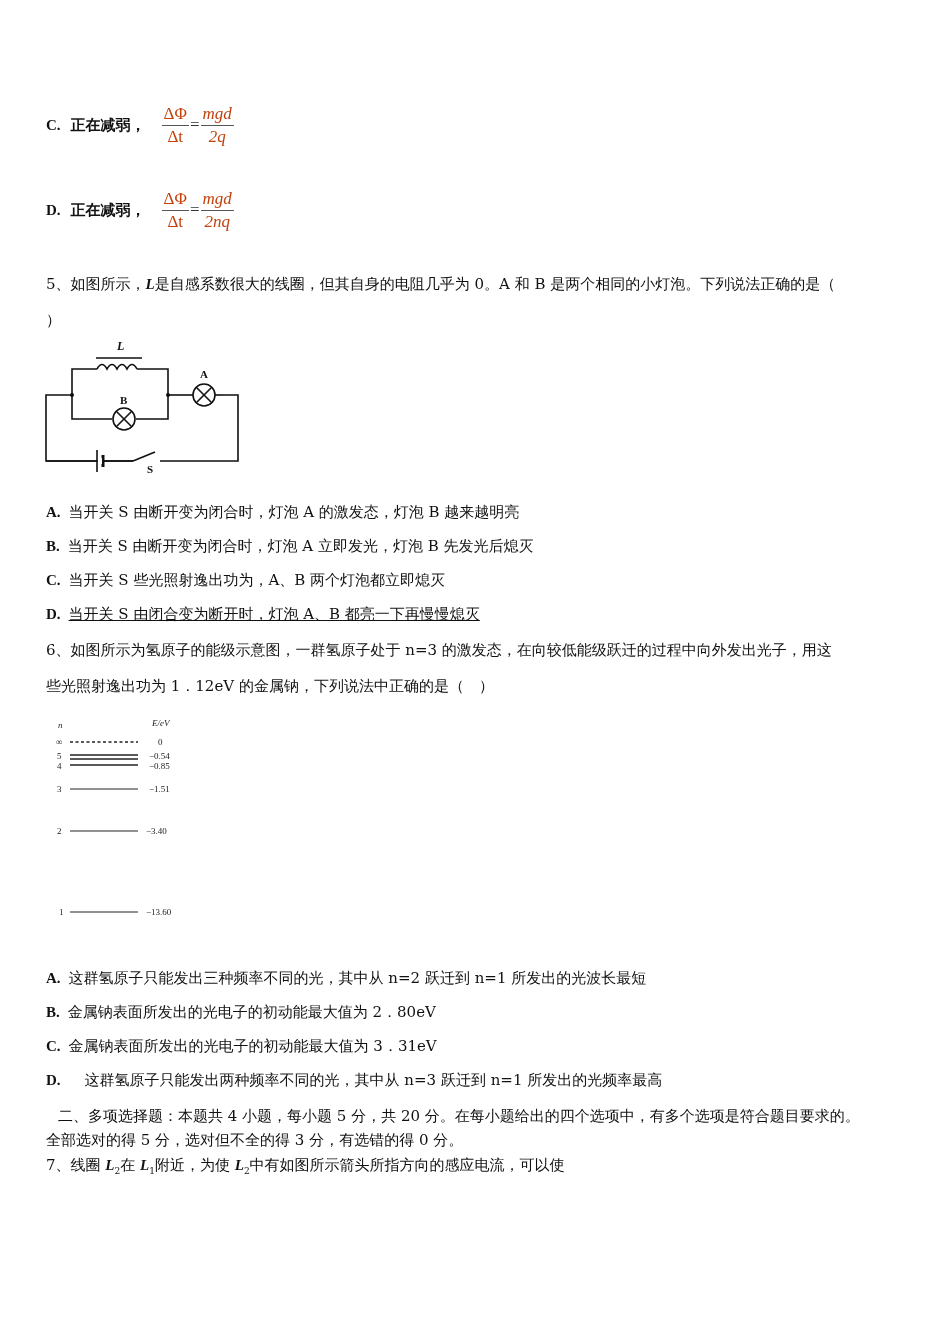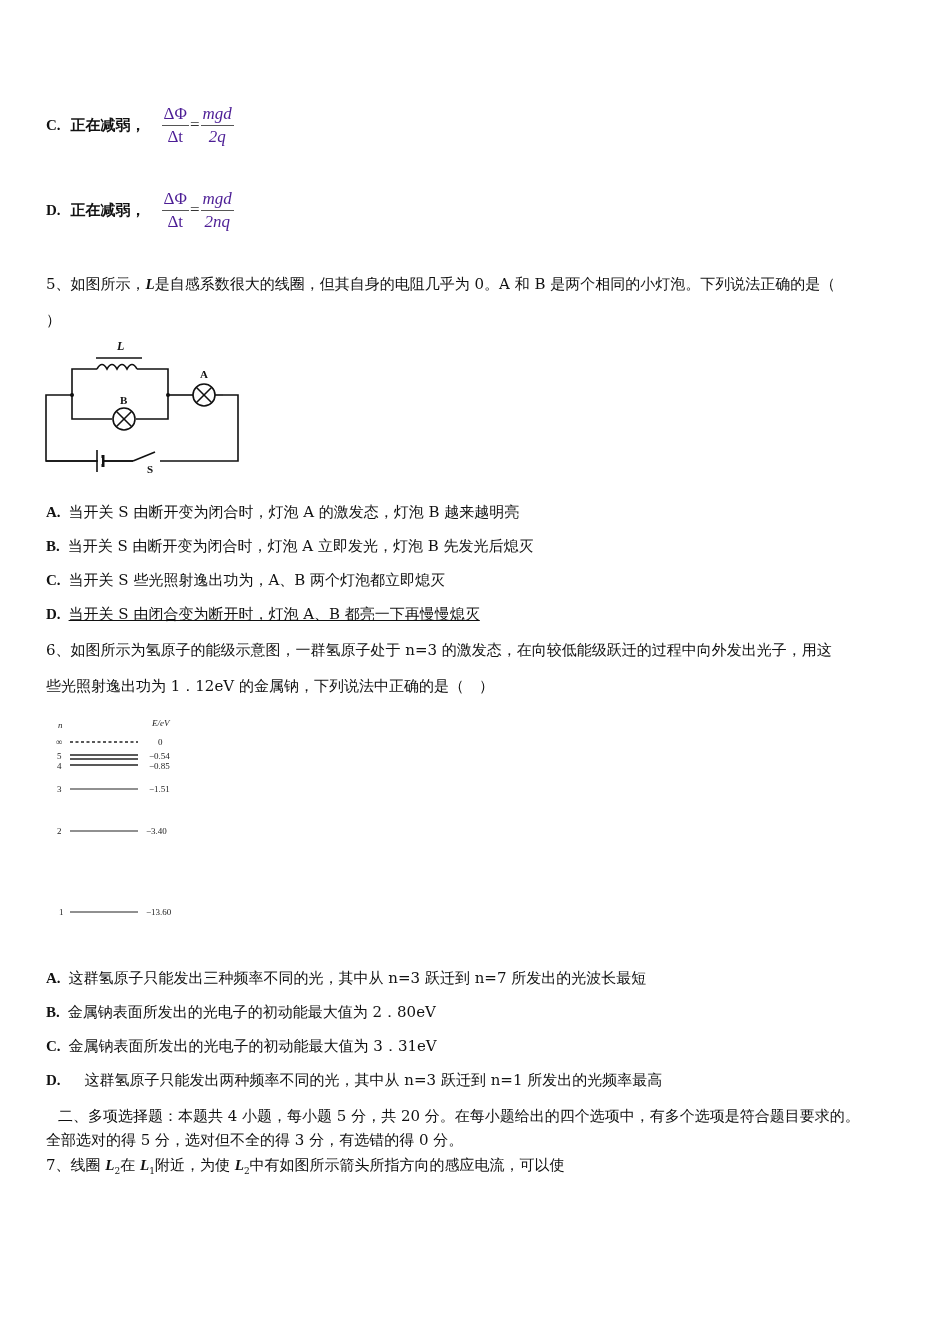--- a/index.html
+++ b/index.html
@@ -5,21 +5,21 @@
   html, body { margin: 0; padding: 0; background: #ffffff; }
   body {
     width: 950px; height: 1344px; position: relative; overflow: hidden;
     font-family: "DejaVu Serif", "Liberation Serif", serif;
     color: #111111; font-size: 15px;
   }
   .abs { position: absolute; }
   .line { position: absolute; left: 46px; white-space: nowrap; font-size: 15px; line-height: 20px; }
   .b { font-weight: bold; }
   .opt-letter { font-weight: bold; font-family: "Liberation Serif", serif; }
-  .frac { display: inline-flex; flex-direction: column; align-items: center; vertical-align: middle; font-family: "Liberation Serif", serif; font-style: italic; font-size: 17px; color: #4c1d95; }
+  .frac { display: inline-flex; flex-direction: column; align-items: center; vertical-align: middle; font-family: "Liberation Serif", serif; font-style: italic; font-size: 17px; color: #c2410c; }
   .frac .num, .frac .den { padding: 0 2px; line-height: 22px; }
   .frac .bar { height: 1px; background: #555; align-self: stretch; }
   .eq { font-family: "Liberation Serif", serif; font-size: 17px; color: #333; vertical-align: middle; margin: 0 1px; }
   .upright { font-style: normal; }
   svg text { font-family: "Liberation Serif", serif; }
   .it { font-style: italic; font-weight: bold; font-family: "Liberation Serif", serif; }
   sub { font-size: 9px; }
 </style>
 </head>
 <body>
@@ -152,21 +152,21 @@
   <text x="5" y="118" font-size="9" fill="#222">2</text>
   <line x1="18" y1="115" x2="86" y2="115" stroke="#222" stroke-width="1.2"></line>
   <text x="94" y="118" font-size="9" fill="#222">−3.40</text>
 
   <text x="7" y="199" font-size="9" fill="#222">1</text>
   <line x1="18" y1="196" x2="86" y2="196" stroke="#222" stroke-width="1.2"></line>
   <text x="94" y="199" font-size="9" fill="#222">−13.60</text>
 </svg>
 
 <div class="line" style="top:968px;">
-  <span class="opt-letter">A.</span><span style="margin-left:8px;">这群氢原子只能发出三种频率不同的光，其中从 n=3 跃迁到 n=7 所发出的光波长最短</span>
+  <span class="opt-letter">A.</span><span style="margin-left:8px;">这群氢原子只能发出三种频率不同的光，其中从 n=2 跃迁到 n=1 所发出的光波长最短</span>
 </div>
 <div class="line" style="top:1002px;">
   <span class="opt-letter">B.</span><span style="margin-left:8px;">金属钠表面所发出的光电子的初动能最大值为 2．80eV</span>
 </div>
 <div class="line" style="top:1036px;">
   <span class="opt-letter">C.</span><span style="margin-left:8px;">金属钠表面所发出的光电子的初动能最大值为 3．31eV</span>
 </div>
 <div class="line" style="top:1070px;">
   <span class="opt-letter">D.</span><span style="margin-left:24px;">这群氢原子只能发出两种频率不同的光，其中从 n=3 跃迁到 n=1 所发出的光频率最高</span>
 </div>

